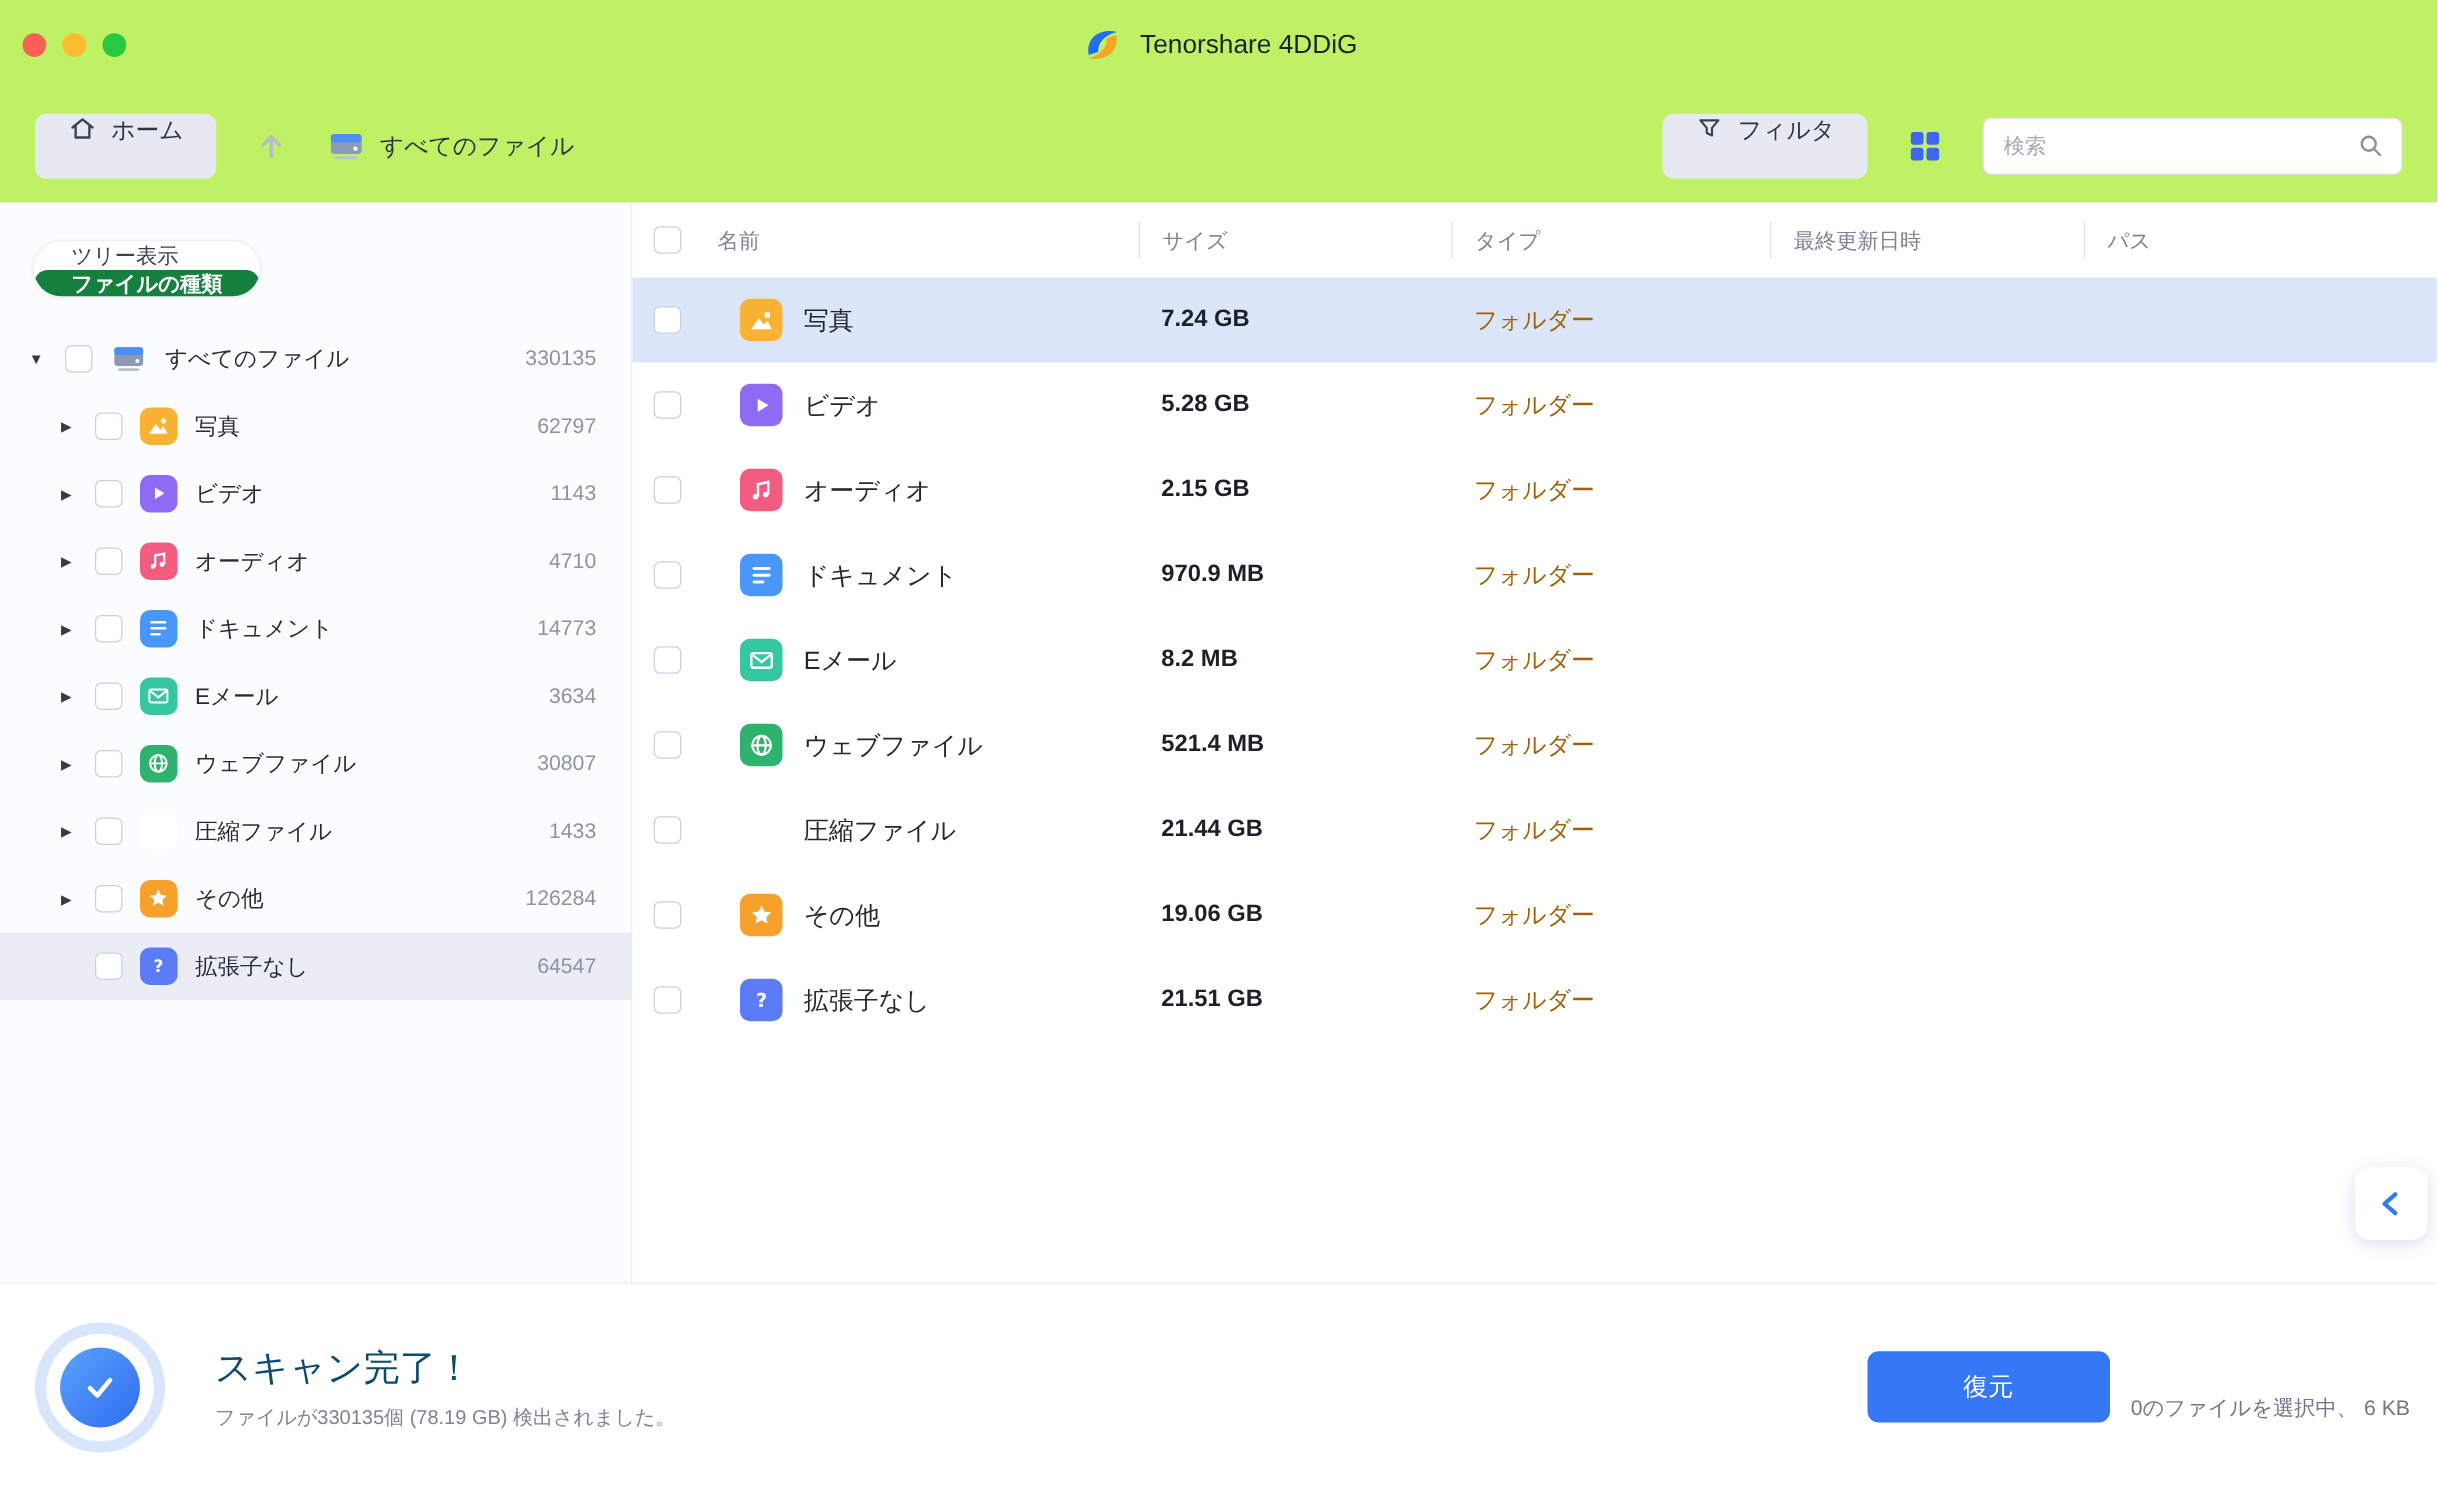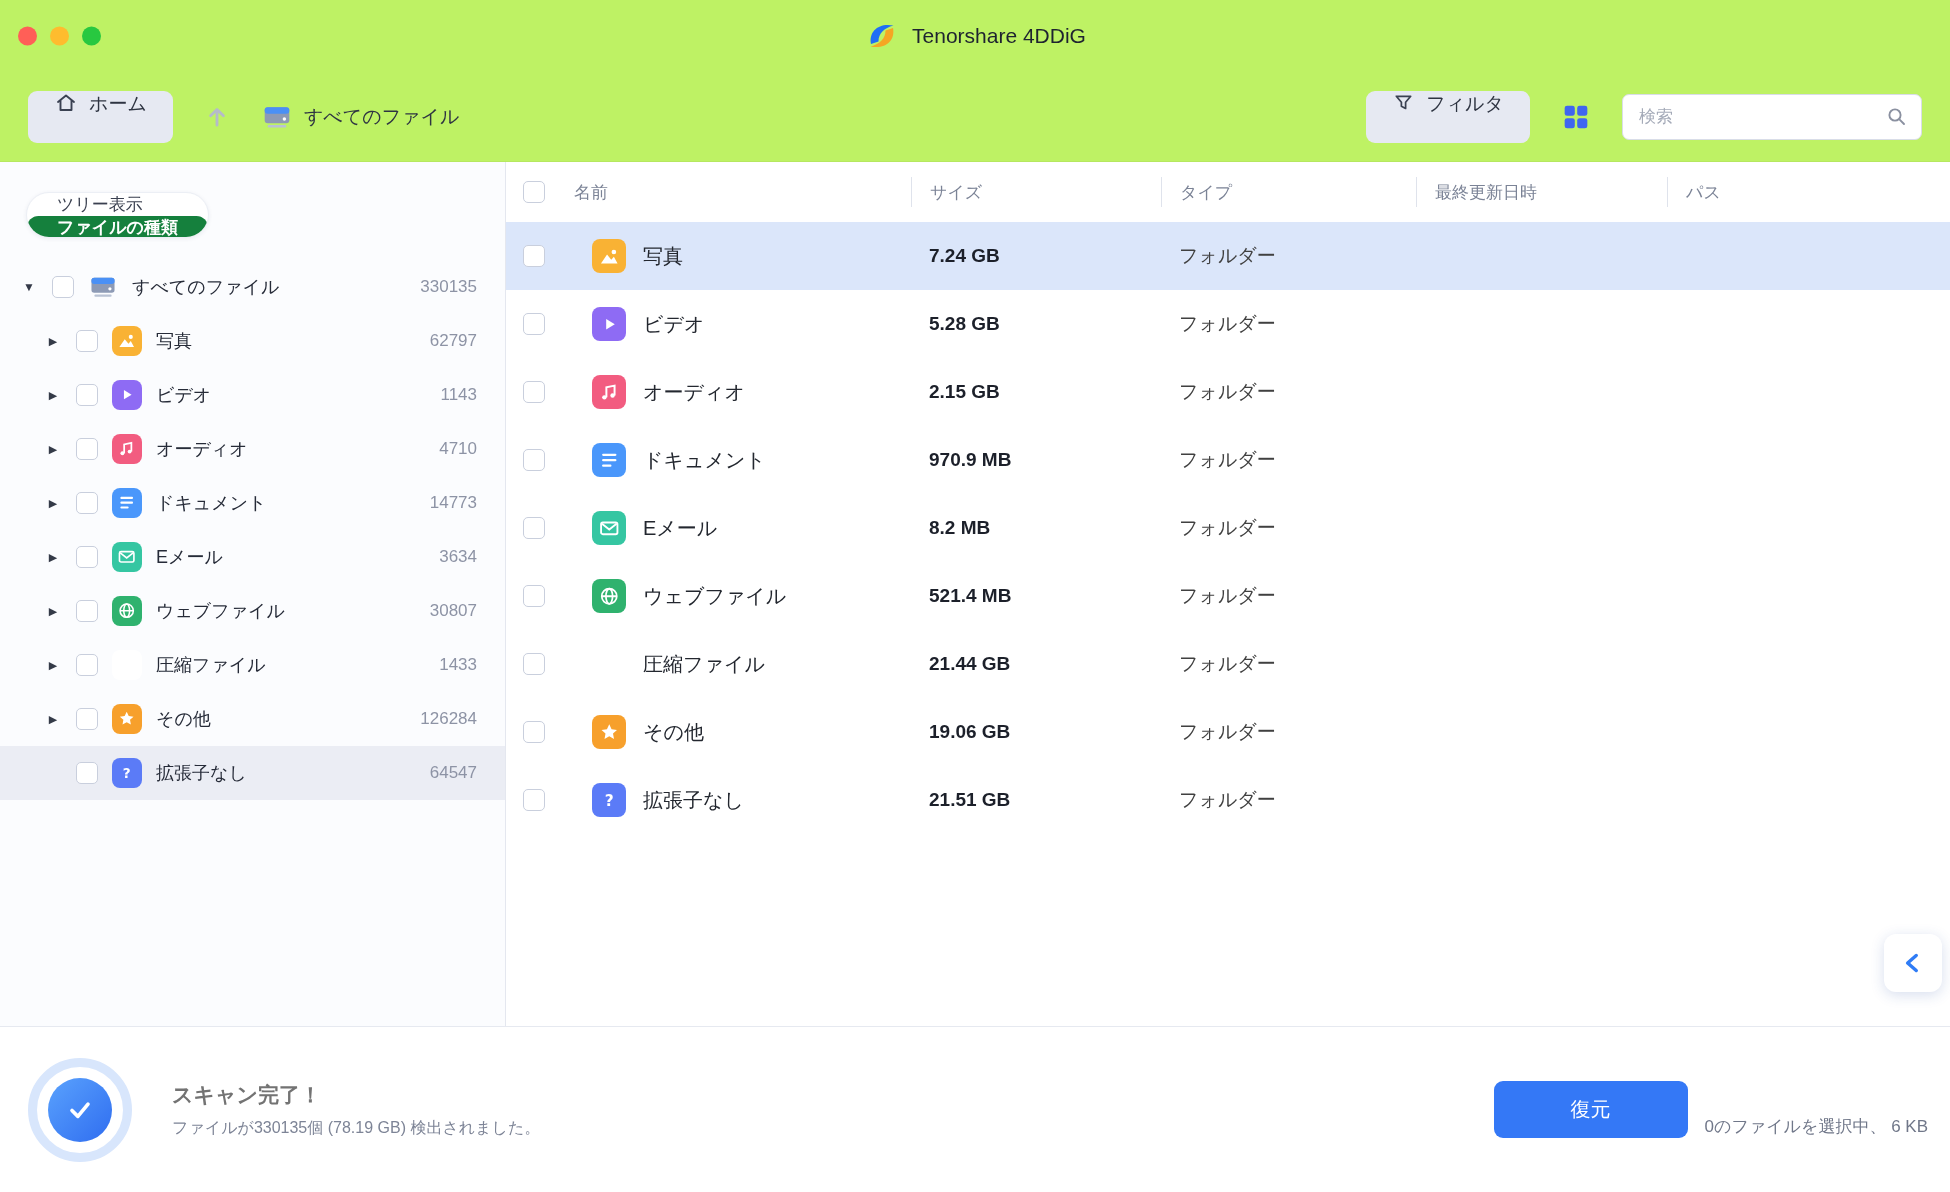--- a/index.html
+++ b/index.html
@@ -20,21 +20,21 @@
   .logo { width:36px; height:36px; }
 
   .toolbar { height:89px; display:flex; align-items:center; justify-content:space-between; padding:0 28px; }
   .tb-left, .tb-right { display:flex; align-items:center; }
   .pill-btn { display:flex; gap:11px; height:52px; padding:0 26px;
               background:#e6e9f2; border:none; border-radius:9px; cursor:pointer;
               font-size:19px; color:#2e3442; font-family:inherit; }
   .up-arrow { margin:0 30px; display:flex; align-items:center; }
   .breadcrumb { display:flex; align-items:center; gap:11px; font-size:19px; color:#2e3442; cursor:pointer; }
   .grid-btn { background:none; border:none; margin:0 30px; cursor:pointer; display:flex; align-items:center; }
-  .search-box { position:relative; width:300px; height:46px; }
+  .search-box { position:relative; width:336px; height:46px; }
   .search-box input { width:100%; height:100%; border:1px solid #d9dde8; border-radius:7px;
                       background:#fff; padding:0 46px 0 16px; font-size:17px; color:#2a2f3c; font-family:inherit; outline:none; }
   .search-box input::placeholder { color:#a4aab8; }
   .search-icon { position:absolute; right:13px; top:50%; transform:translateY(-50%); }
 
   
   .content { display:flex; height:864px; position:relative; }
   .sidebar { width:506px; background:#fbfcfe; border-right:1px solid #e4e7ef; padding-top:30px; flex-shrink:0; }
   .tabs { display:inline-flex; margin-left:26px; background:#fff; border:1px solid #eceff5; border-radius:999px;
           box-shadow:0 1px 4px rgba(25,40,90,0.07); overflow:hidden; height:46px; margin-bottom:22px;flex-direction:column; }
@@ -63,37 +63,37 @@
   .thead { height:60px; }
   .th { font-size:17px; color:#7b8396; display:flex; align-items:center; height:30px; padding-left:18px; }
   .th.bordered { border-left:1px solid #dfe3ec; }
   .th.first { padding-left:12px; }
   .cell-check { display:flex; justify-content:center; align-items:center; }
   .trow { height:68px; cursor:pointer; }
   .trow.selected { background:#dbe6fa; }
   .cell-name { display:flex; align-items:center; gap:17px; padding-left:30px; }
   .row-label { font-size:20px; color:#23272f; }
   .cell-size { font-size:19px; font-weight:600; color:#1c202a; padding-left:18px; }
-  .cell-type { font-size:19px; color:#404040; padding-left:18px; }
+  .cell-type { font-size:19px; color:#a16207; padding-left:18px; }
   .cell-empty { }
 
   .collapse-btn { position:absolute; right:8px; bottom:34px; width:58px; height:58px; background:#fff;
                   border:none; border-radius:12px; box-shadow:0 3px 14px rgba(31,71,160,0.18);
                   display:flex; align-items:center; justify-content:center; cursor:pointer; }
 
   
   .footer { height:166px; border-top:1px solid #e6e9f0; background:#fff; display:flex;
             align-items:center; justify-content:space-between; padding:0 22px 0 28px; }
   .scan-group { display:flex; align-items:center; gap:40px; }
   .scan-ring { width:104px; height:104px; border-radius:50%; border:9px solid #d8e6fc; background:#fff;
                display:flex; align-items:center; justify-content:center; }
   .scan-core { width:64px; height:64px; border-radius:50%; background:linear-gradient(135deg,#5aa2fd,#2f6df0);
                display:flex; align-items:center; justify-content:center; }
   .scan-texts { display:flex; flex-direction:column; gap:9px; }
-  .scan-title { font-size:21px; font-weight:700; color:#737373; }
+  .scan-title { font-size:29px; font-weight:400; color:#0c4a6e; }
   .scan-detail { font-size:16px; color:#7d8496; }
   .footer-right { display:flex; align-items:flex-end; gap:17px; }
   .recover-btn { width:194px; height:57px; background:#3478f6; color:#fff; border:none; border-radius:9px;
                  font-size:20px; font-family:inherit; cursor:pointer; }
   .selection-info { font-size:17px; color:#707789; }
 </style>
 </head>
 <body>
 
 <div class="window">

